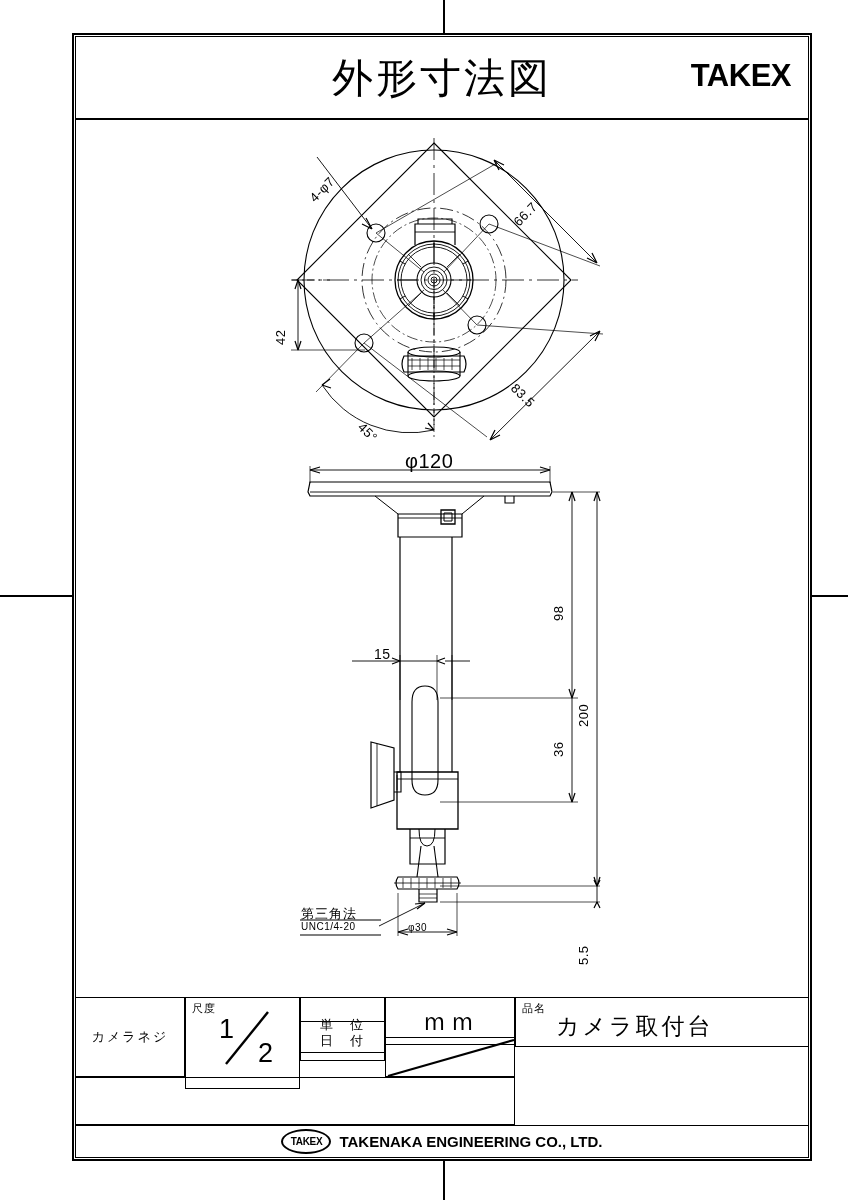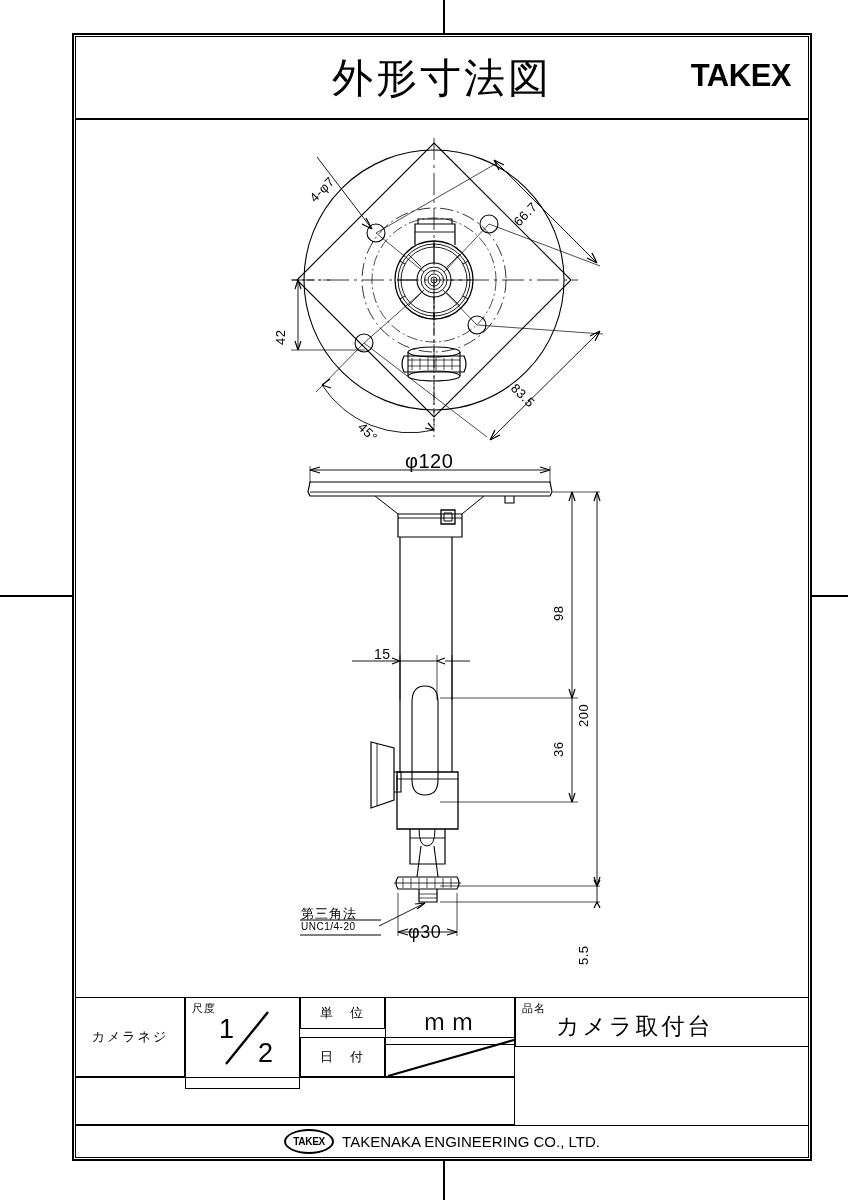--- a/index.html
+++ b/index.html
@@ -47,21 +47,21 @@
   .tb-lbl-sm{position:absolute;left:6px;top:3px;font-size:11px;
              font-family:"DejaVu Sans",sans-serif;letter-spacing:1px;}
   .tb-big{font-size:23px;font-family:"DejaVu Sans",sans-serif;letter-spacing:3px;}
   .tb-mm{font-size:25px;font-family:"Liberation Sans",sans-serif;letter-spacing:3px;}
   .tb-footer{position:absolute;left:0;top:128px;width:734px;height:33px;
              border:1.6px solid #000;box-sizing:border-box;
              display:flex;align-items:center;justify-content:center;gap:8px;}
   .footer-logo{width:46px;height:21px;border:2px solid #000;border-radius:50%;
                display:flex;align-items:center;justify-content:center;
                font-size:10px;font-weight:bold;letter-spacing:-0.3px;}
-  .footer-txt{font-size:15px;font-weight:normal;letter-spacing:0px;}
+  .footer-txt{font-size:15px;font-weight:bold;letter-spacing:0px;}
   .scale-frac{position:absolute;left:0;top:0;width:100%;height:100%;}
   .scale-num{position:absolute;font-size:27px;font-family:"Liberation Sans",sans-serif;}
 </style>
 </head>
 <body>
 
 <div class="page">
 
   <div class="tick" style="left:443px;top:0;width:2px;height:33px;"></div>
   <div class="tick" style="left:443px;top:1161px;width:2px;height:39px;"></div>
@@ -264,50 +264,50 @@
       <path d="M 300 935 L 381 935" stroke-width="1.1"></path>
     </g>
   </svg>
 
   <div class="dim" style="left:405px;top:450px;font-size:20px;">φ120</div>
   <div class="dim" style="left:374px;top:646px;font-size:14px;">15</div>
   <div class="dim rot90" style="left:566px;top:606px;">98</div>
   <div class="dim rot90" style="left:591px;top:712px;">200</div>
   <div class="dim rot90" style="left:566px;top:742px;">36</div>
   <div class="dim rot90" style="left:591px;top:950px;">5.5</div>
-  <div class="dim" style="left:408px;top:922px;font-size:18px;text-align:center;">φ30</div>
+  <div class="dim" style="left:408px;top:922px;font-size:10px;text-align:center;">φ30</div>
   <div class="dim" style="left:301px;top:905px;font-size:13px;font-family:'DejaVu Sans',sans-serif;letter-spacing:1px;">第三角法</div>
   <div class="dim" style="left:301px;top:921px;font-size:10px;">UNC1/4-20</div>
 
   <div class="tb">
 
     <div class="tb-cell" style="left:0;top:0;width:110px;height:80px;">
       <span class="tb-lbl">カメラネジ</span>
     </div>
 
     <div class="tb-cell" style="left:110px;top:0;width:115px;height:92px;">
       <span class="tb-lbl-sm">尺度</span>
       <span class="scale-frac">
         <span class="scale-num" style="left:33px;top:16px;">1</span>
         <svg width="115" height="80" style="left:0;top:0;position:absolute;">
           <line x1="40" y1="66" x2="82" y2="14" stroke="#000" stroke-width="2.4"></line>
         </svg>
         <span class="scale-num" style="left:72px;top:40px;">2</span>
       </span>
     </div>
 
-    <div class="tb-cell" style="left:225px;top:0;width:85px;height:32px;">
+    <div class="tb-cell" style="left:225px;top:0;width:85px;height:56px;">
       <span class="tb-lbl">単　位</span>
     </div>
 
     <div class="tb-cell" style="left:310px;top:0;width:130px;height:48px;">
       <span class="tb-mm">ｍｍ</span>
     </div>
 
-    <div class="tb-cell" style="left:225px;top:40px;width:85px;height:40px;">
+    <div class="tb-cell" style="left:225px;top:24px;width:85px;height:40px;">
       <span class="tb-lbl">日　付</span>
     </div>
 
     <div class="tb-cell" style="left:310px;top:40px;width:130px;height:40px;">
       <span style="font-size:13px;"></span>
       <svg width="130" height="40" style="left:0;top:0;position:absolute;">
         <line x1="2" y1="38" x2="128" y2="2" stroke="#000" stroke-width="2.2"></line>
       </svg>
     </div>
 

